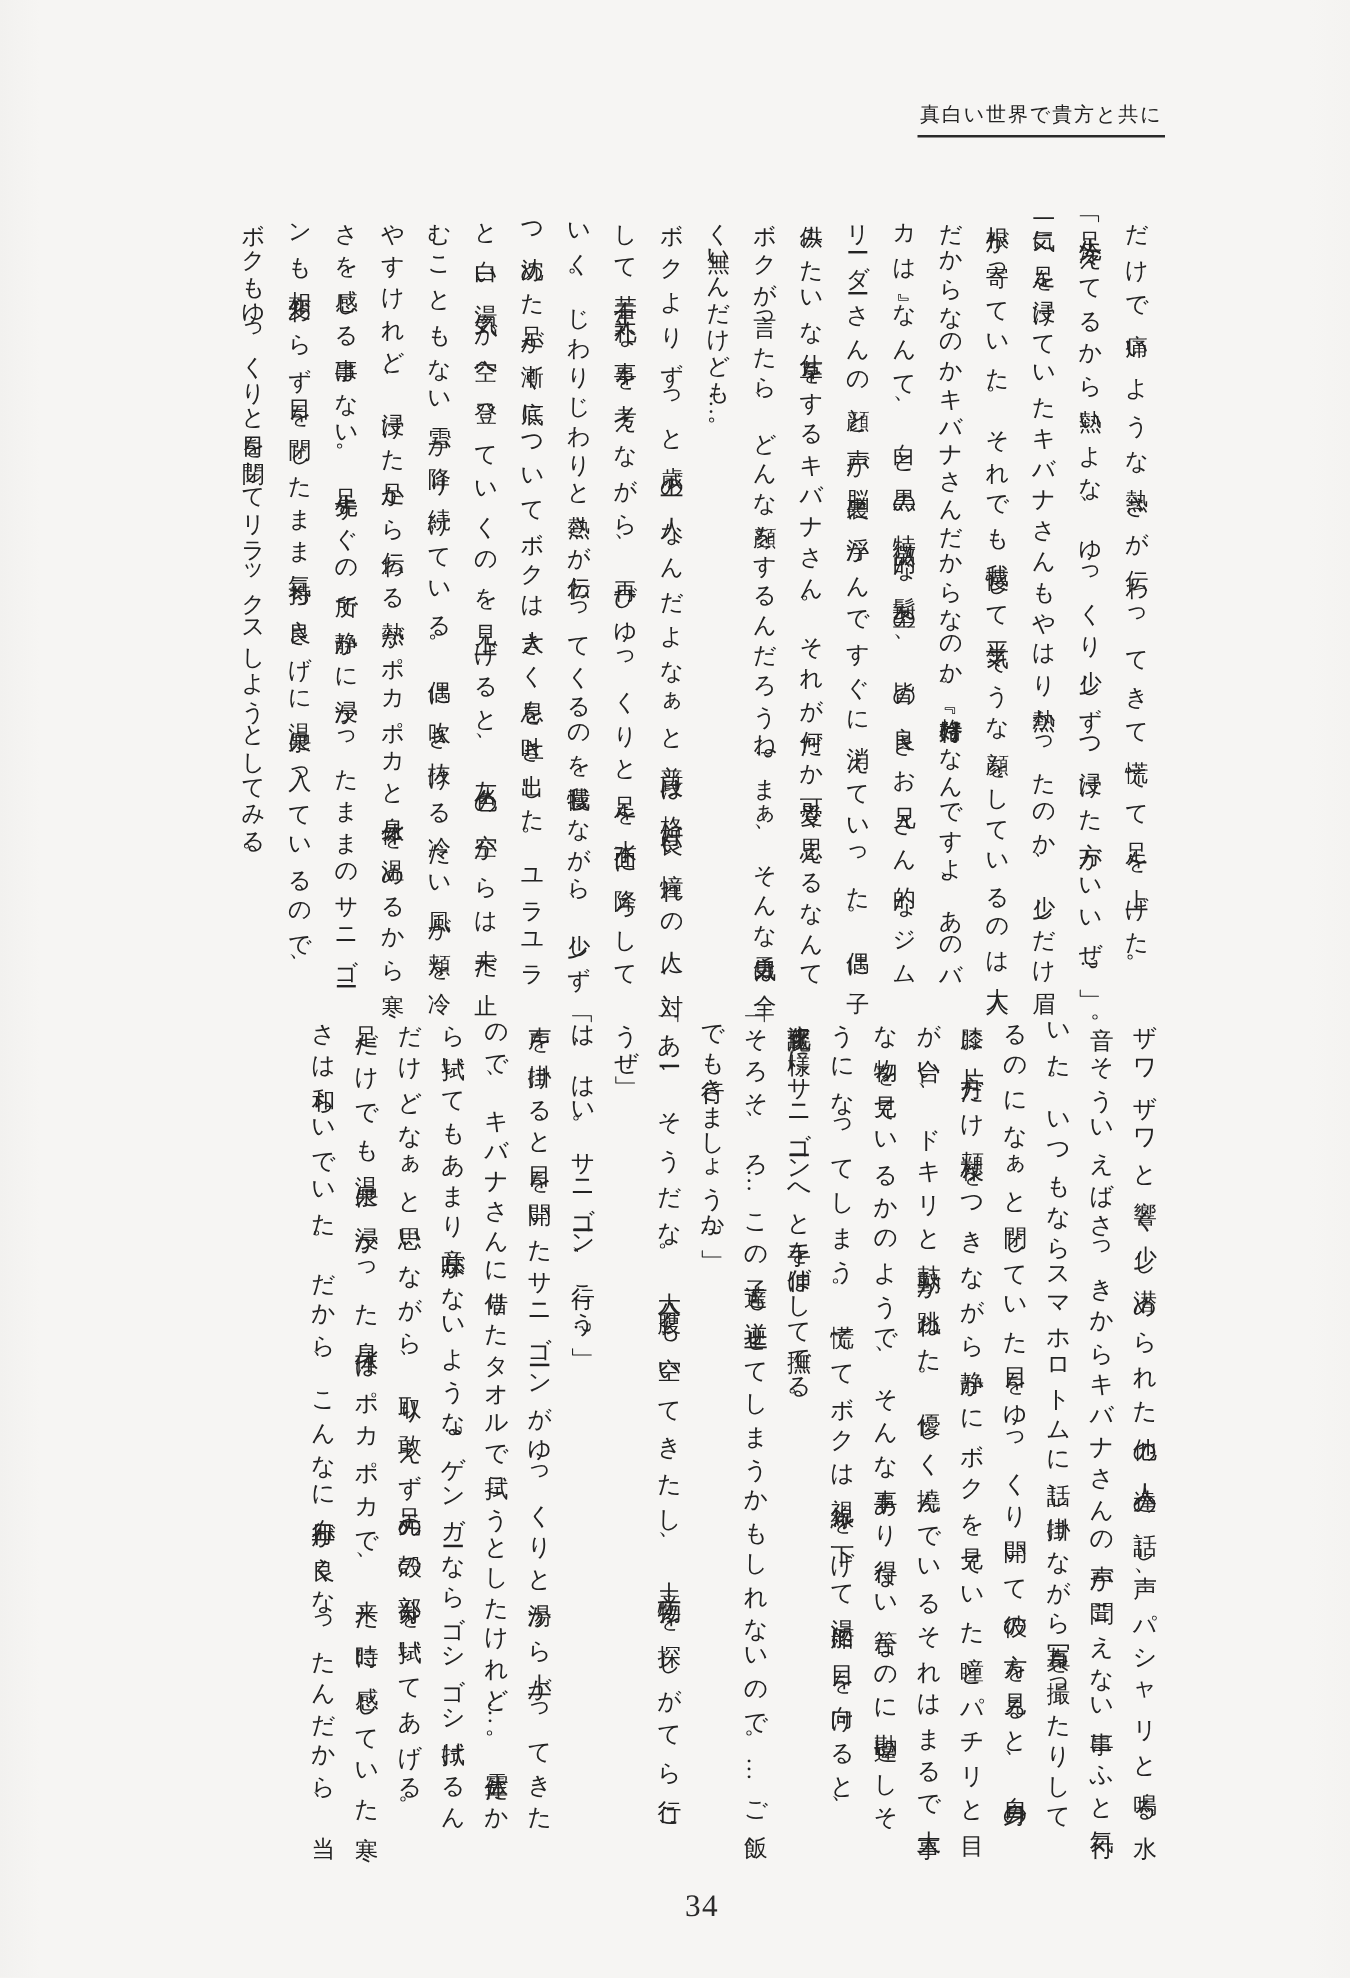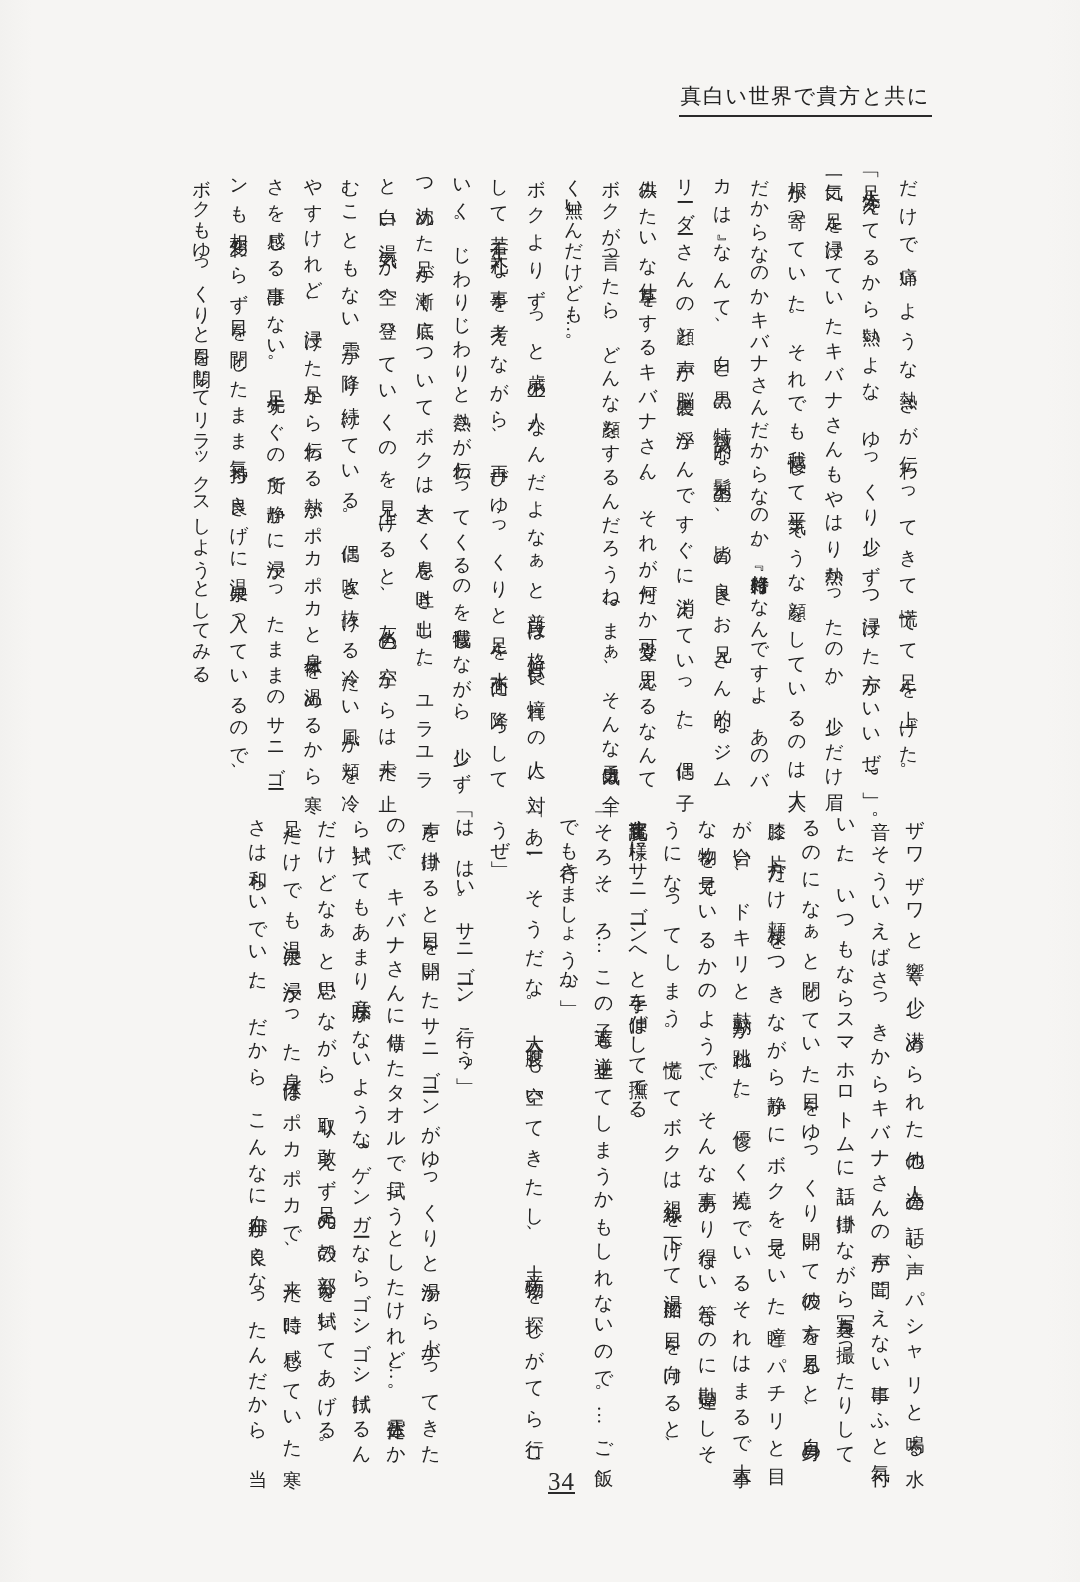--- a/index.html
+++ b/index.html
@@ -16,21 +16,21 @@
   }
   .page {
     position: absolute;
     inset: 0;
     background: linear-gradient(90deg, #f2f1ef 0%, #f6f5f3 3%, #f6f5f3 97%, #f4f3f1 100%);
   }
   .header-title {
     position: absolute;
     top: 82px;
     right: 148px;
-    font-size: 21px;
+    font-size: 16px;
     letter-spacing: 1.5px;
     color: #222;
     border-bottom: 2px solid #2a2a2a;
     padding: 0 2px 5px 2px;
     white-space: nowrap;
     text-align: right;
   }
   .vblock {
     position: absolute;
     writing-mode: vertical-rl;
@@ -60,26 +60,25 @@
   .block-top p { line-height: 37.2px; }
   .block-bottom {
     top: 806px;
     right: 148px;
     height: 648px;
     font-size: 19px;
   }
   .block-bottom p { line-height: 34.6px; }
   .page-number {
     position: absolute;
-    top: 1468px;
+    top: 1512px;
     left: 548px;
     font-size: 25px;
     color: #2a2a2a;
     letter-spacing: 1px;
-    text-decoration: underline;
   }
 </style>
 </head>
 <body>
 
 <div class="page">
 
   <div class="header-title">真白い世界で貴方と共に</div>
 
   <div class="vblock block-top" id="top-block">

